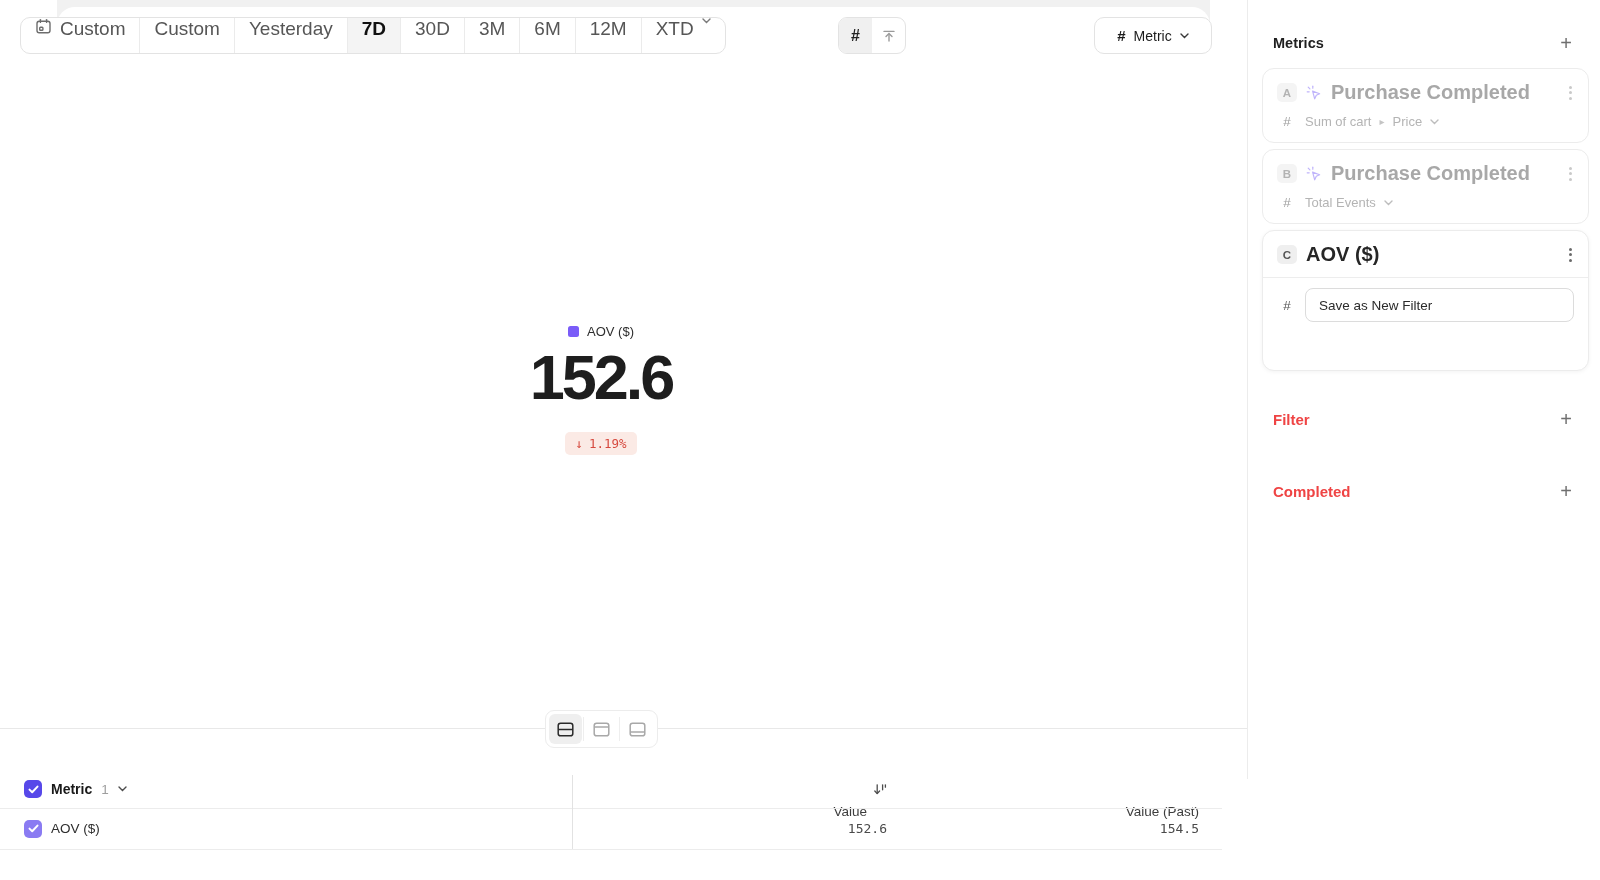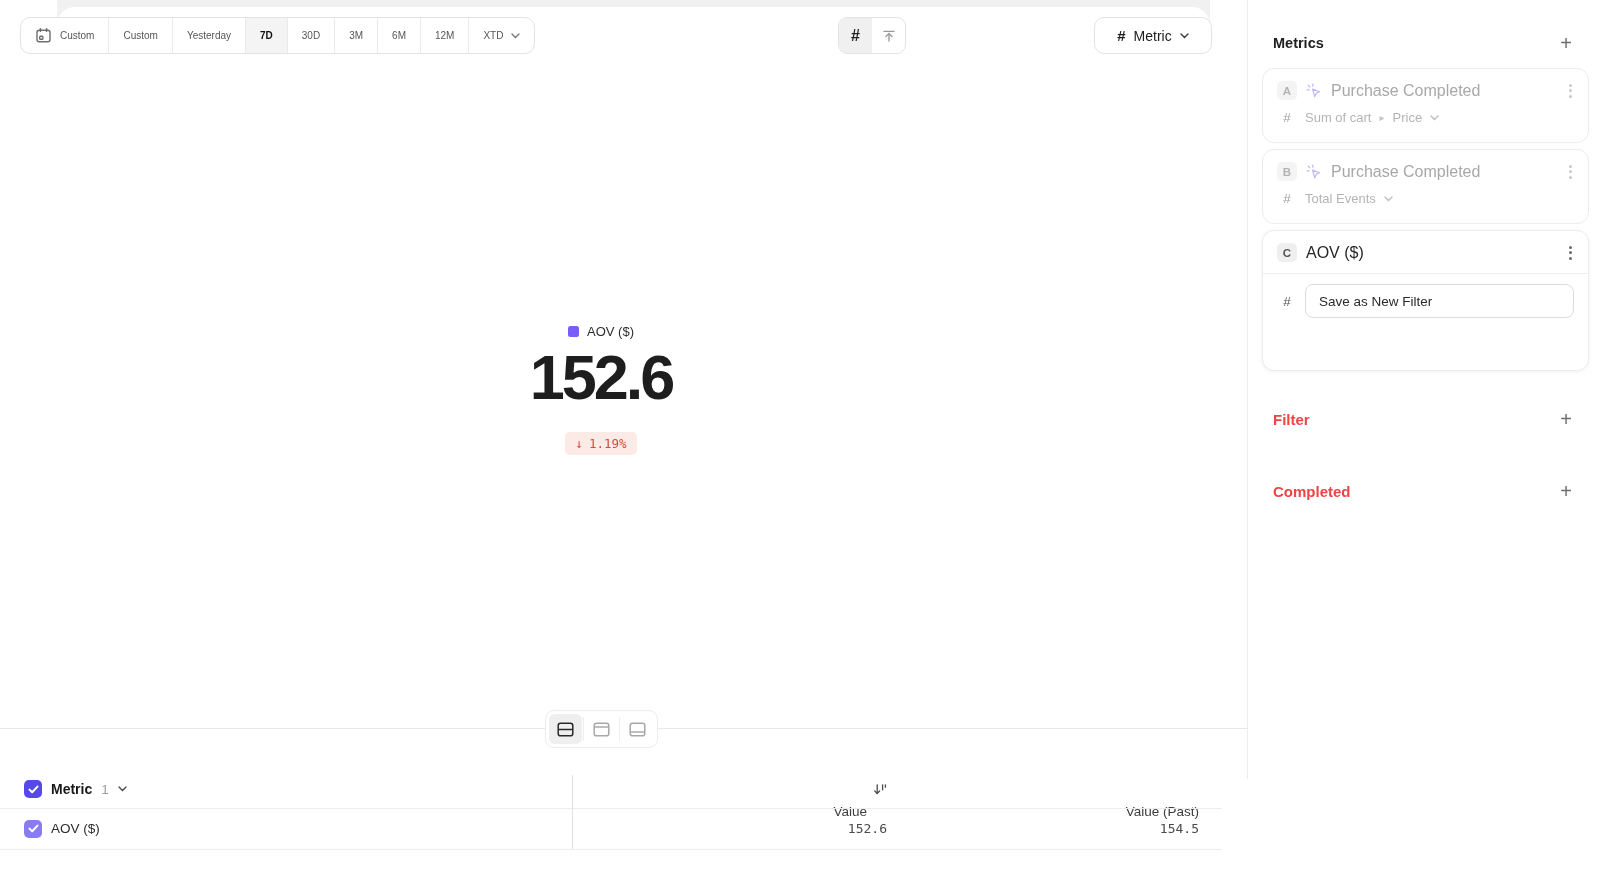--- a/index.html
+++ b/index.html
@@ -15,21 +15,21 @@
     font-family:"Liberation Sans","DejaVu Sans",sans-serif;color:#2b2b2b;}
 
   
   .top-strip{position:absolute;left:57px;top:0;width:1153px;height:22px;background:#f1f1f1;}
   .top-card{position:absolute;left:57px;top:7px;width:1153px;height:34px;background:#fff;border-radius:18px 18px 0 0;}
 
   
   .toolbar{position:absolute;left:0;top:0;width:1247px;height:60px;z-index:5;}
   .seg{position:absolute;left:20px;top:17px;height:37px;display:flex;align-items:stretch;
     border:1px solid #e3e3e3;border-radius:10px;background:#fff;overflow:hidden;}
-  .seg-item{display:flex;align-items:center;gap:8px;padding:0 14px;font-size:10px;color:#565656;
+  .seg-item{display:flex;gap:8px;padding:0 14px;font-size:19px;color:#565656;
     border-right:1px solid #ebebeb;cursor:pointer;white-space:nowrap;}
   .seg-item:last-child{border-right:none;}
   .seg-item.selected{background:#f4f4f4;color:#101010;font-weight:700;}
   .pill{position:absolute;left:594px;top:17px;height:37px;display:flex;align-items:center;gap:9px;
     padding:0 12px 0 14px;border:1px solid #e3e3e3;border-radius:10px;background:#fff;font-size:13.5px;color:#333;}
   .mode-toggle{position:absolute;left:838px;top:17px;height:37px;width:68px;display:flex;
     border:1px solid #e3e3e3;border-radius:9px;background:#fff;overflow:hidden;}
   .mode-cell{flex:1;display:flex;align-items:center;justify-content:center;cursor:pointer;}
   .mode-cell.selected{background:#f0f0f0;}
   .mode-hash{font-size:16px;font-weight:600;color:#222;}
@@ -81,21 +81,21 @@
   .sb-row{position:absolute;left:25px;right:28px;display:flex;align-items:center;justify-content:space-between;height:22px;}
   .sb-title{font-size:14.5px;font-weight:700;color:#1f1f1f;}
   .sb-sub-title{font-size:15px;font-weight:700;color:#ef4444;}
   .plus{font-size:20px;font-weight:400;color:#6f6f6f;line-height:1;cursor:pointer;}
   .m-card{position:absolute;left:14px;width:327px;background:#fff;border:1px solid #ececec;border-radius:12px;}
   .m-card.focused{box-shadow:0 1px 4px rgba(0,0,0,0.05);}
   .m-row1{display:flex;align-items:center;gap:9px;padding:12px 14px 0 14px;}
   .badge{width:20px;height:19px;border-radius:5px;background:#efefef;color:#555;font-size:11.5px;font-weight:700;
     display:flex;align-items:center;justify-content:center;}
   .dimmed .badge{background:#f4f4f4;color:#b3b3b3;}
-  .m-title{font-size:16px;font-weight:400;color:#262626;}
+  .m-title{font-size:20px;font-weight:700;color:#262626;}
   .dimmed .m-title{color:#a8a8a8;}
   .dimmed .evt-icon{opacity:.55;}
   .dots{margin-left:auto;display:flex;flex-direction:column;gap:2.5px;cursor:pointer;padding:2px;}
   .dots i{width:3px;height:3px;border-radius:50%;background:#6a6a6a;display:block;}
   .dimmed .dots i{background:#c9c9c9;}
   .m-row2{display:flex;align-items:center;gap:8px;padding:10px 14px 0 14px;font-size:13px;color:#b4b4b4;}
   .agg{width:20px;text-align:center;font-size:13.5px;color:#a0a0a0;font-weight:500;}
   .focused .agg{color:#565656;}
   .tri{font-size:10px;color:#c4c4c4;}
   .formula{margin:10px 14px 0 14px;height:34px;background:#f4f4f4;border-radius:8px;display:flex;align-items:center;

